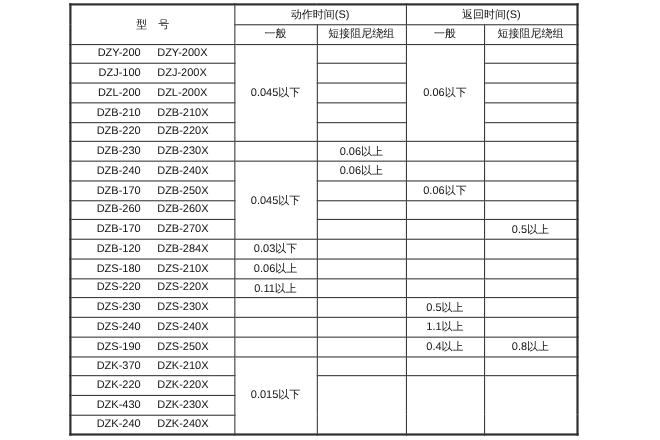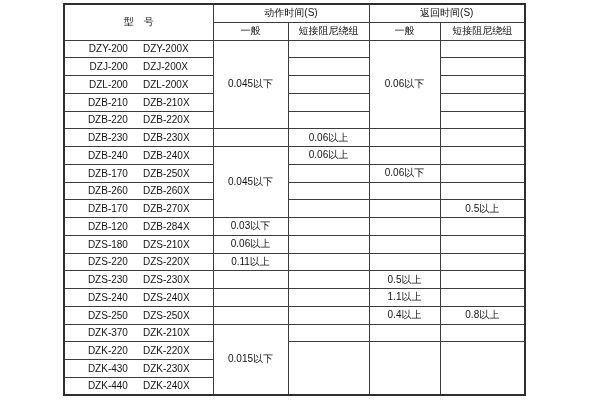--- a/index.html
+++ b/index.html
@@ -80,21 +80,21 @@
             </div>
           </td>
         <td rowspan="5">0.045以下</td>
         <td></td>
         <td rowspan="5">0.06以下</td>
         <td></td>
       </tr>
       <tr>
         <td>
             <div class="model-pair">
-              <span>DZJ-200</span>
+              <span>DZJ-100</span>
               <span>DZJ-200X</span>
             </div>
           </td>
         <td></td>
         <td></td>
       </tr>
       <tr>
         <td>
             <div class="model-pair">
               <span>DZL-200</span>
@@ -237,21 +237,21 @@
             </div>
           </td>
         <td></td>
         <td></td>
         <td>1.1以上</td>
         <td></td>
       </tr>
       <tr>
         <td>
             <div class="model-pair">
-              <span>DZS-250</span>
+              <span>DZS-190</span>
               <span>DZS-250X</span>
             </div>
           </td>
         <td></td>
         <td></td>
         <td>0.4以上</td>
         <td>0.8以上</td>
       </tr>
       <tr>
         <td>
@@ -280,20 +280,20 @@
         <td>
             <div class="model-pair">
               <span>DZK-430</span>
               <span>DZK-230X</span>
             </div>
           </td>
       </tr>
       <tr>
         <td>
             <div class="model-pair">
-              <span>DZK-440</span>
+              <span>DZK-240</span>
               <span>DZK-240X</span>
             </div>
           </td>
       </tr>
     </tbody>
   </table>
 </div>
 
 </body></html>

